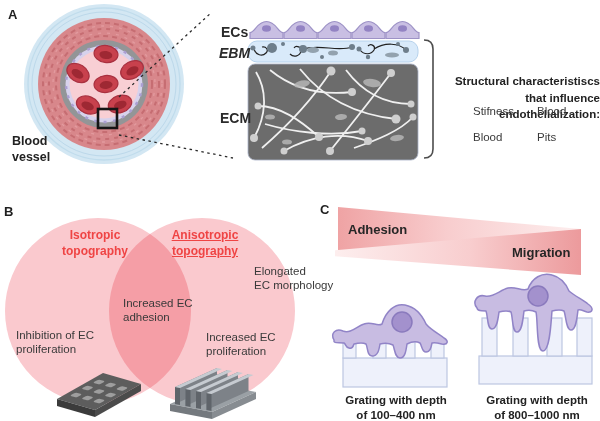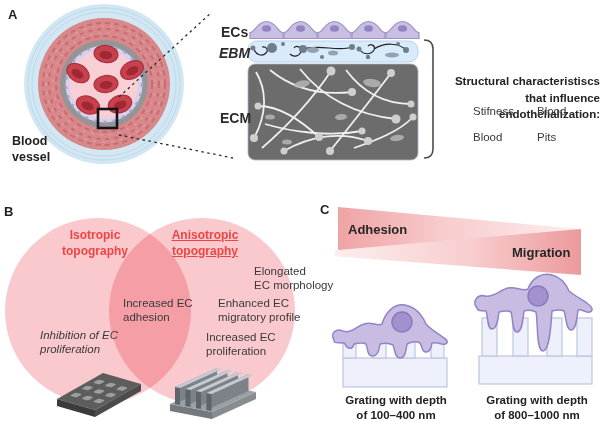--- a/index.html
+++ b/index.html
@@ -189,28 +189,26 @@
   <div class="venn-wrap">
     <div class="venn-circle" style="left:5px;top:6px;"></div>
     <div class="venn-circle" style="left:109px;top:6px;"></div>
   </div>
 
   <div class="abs venn-title ml" style="left:43px;top:228px;width:104px;">Isotropic
 topography</div>
   <div class="abs venn-title ml" style="left:153px;top:228px;width:104px;text-decoration:underline;">Anisotropic
 topography</div>
 
-  <div class="abs small ml" style="left:40px;top:328px;font-style:italic;">Inhibition of EC
+  <div class="abs small ml" style="left:16px;top:328px;">Inhibition of EC
 proliferation</div>
   <div class="abs small ml" style="left:123px;top:296px;">Increased EC
 adhesion</div>
   <div class="abs small ml" style="left:206px;top:264px;margin-left:48px;">Elongated
 EC morphology</div>
-  <div class="abs small ml" style="left:218px;top:296px;">Enhanced EC
-migratory profile</div>
   <div class="abs small ml" style="left:206px;top:330px;">Increased EC
 proliferation</div>
 
   <svg class="abs" style="left:40px;top:358px;" width="225" height="63" viewBox="40 358 225 63">
     <defs>
       <rect id="pit" x="-3.4" y="-3.4" width="6.8" height="6.8" rx="1.8" fill="#9e9e9e"></rect>
     </defs>
     <g>
       <polygon points="57,399 103,373 141,384 95,410" fill="#5d5d5d"></polygon>
       <polygon points="57,399 95,410 95,417 57,406" fill="#3b3b3b"></polygon>

